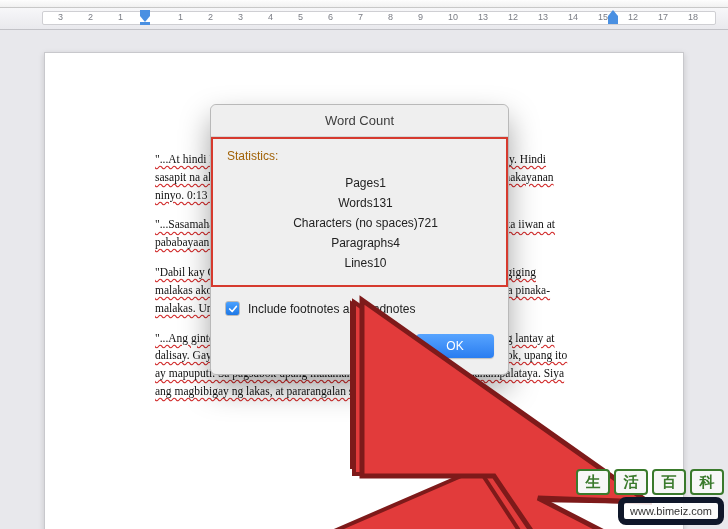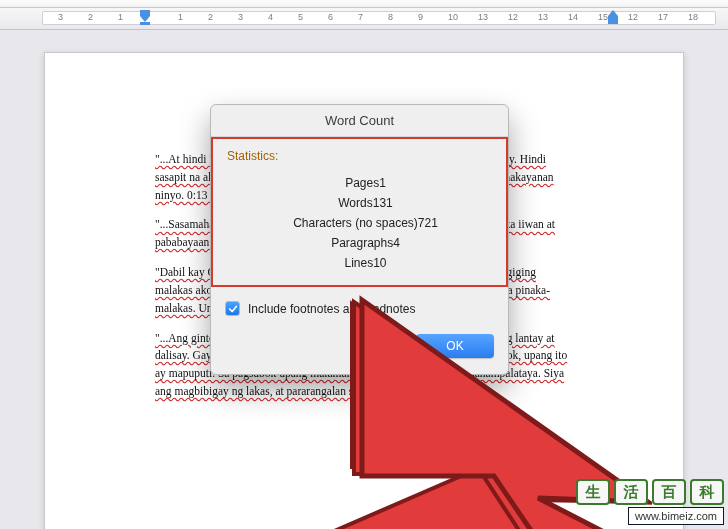--- a/index.html
+++ b/index.html
@@ -114,21 +114,21 @@
     display:flex; flex-direction: column; align-items: flex-end; gap: 2px;
   }
   .wm-badges { display:flex; gap:4px; }
   .wm-box {
     width: 34px; height: 26px; border: 2px solid #3a7a2c; border-radius: 4px;
     background: #f7f7f7; display:flex; align-items:center; justify-content:center;
     font-size: 15px; font-weight: 700; color:#3a7a2c;
   }
   .wm-url {
     background: rgba(255,255,255,.85);
-    padding: 2px 6px; font-size: 11px; color:#333; border:1px solid #0f172a; border-radius:0;
+    padding: 2px 6px; font-size: 11px; color:#333; border:6px solid #0f172a; border-radius:8px;
   }
 </style>
 </head>
 <body>
 
 <div class="toolbar">
   
   
   
   

